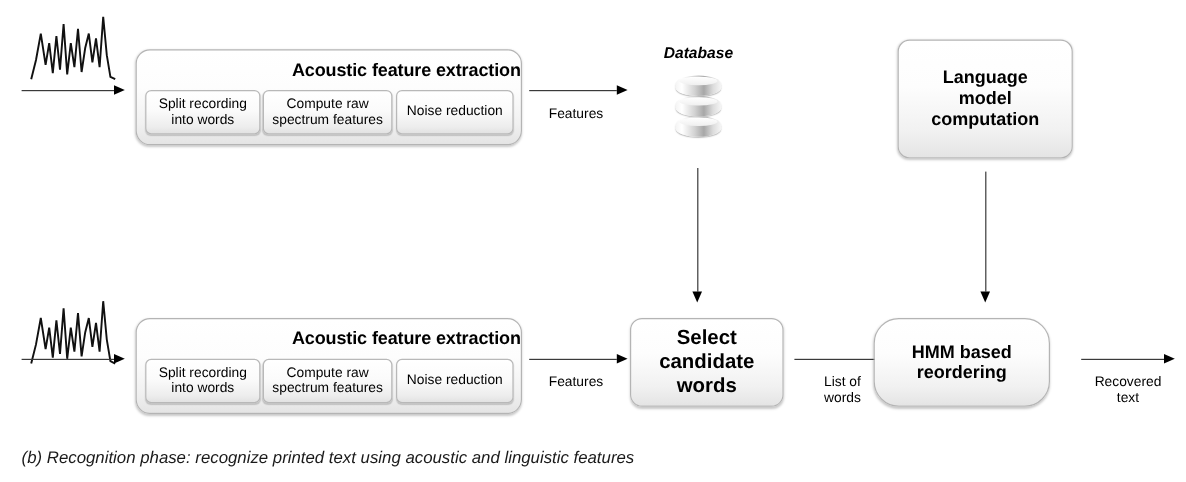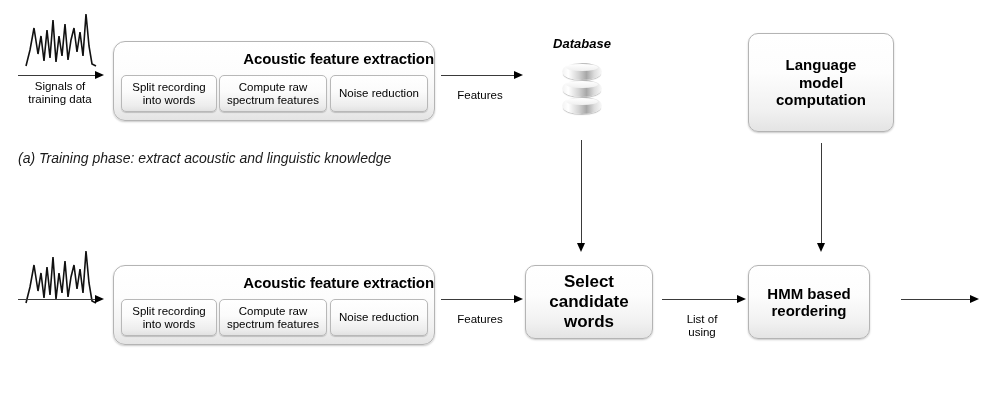--- a/index.html
+++ b/index.html
@@ -163,22 +163,20 @@
 <div id="stage">
 
   <svg class="wave" style="left:24px; top:6px;" width="76" height="62" viewBox="0 0 76 62">
     <polyline fill="none" stroke="#111" stroke-width="1.6" points="2,60 6,44 10,22 14,48 17,30 20,55 23,24 26,52 29,14 32,56 35,30 38,50 41,18 44,54 47,34 50,22 53,46 56,26 59,50 62,8 65,40 68,58 72,60"></polyline>
   </svg>
 
   <div class="harrow" style="left:18px; top:71px; width:86px;">
     <div class="shaft" style="width:77px;"></div>
     <div class="head" style="left:77px;"></div>
   </div>
-  <div class="edge-label" style="left:8px; top:80px; width:104px;">Signals of
-training data</div>
 
   <div class="box afe-outer" style="left:113px; top:41px; width:322px; height:80px;">
     <div class="afe-label">Acoustic feature extraction</div>
     <div class="sub" style="left:7px; top:33px; width:96px; height:37px;">Split recording
 into words</div>
     <div class="sub" style="left:105px; top:33px; width:108px; height:37px;">Compute raw
 spectrum features</div>
     <div class="sub" style="left:216px; top:33px; width:98px; height:37px;">Noise reduction</div>
   </div>
 
@@ -194,21 +192,20 @@
     <div class="db-disc" style="top:17px;"></div>
     <div class="db-disc" style="top:34px;"></div>
   </div>
 
   <div class="box" style="left:748px; top:33px; width:146px; height:99px;">
     <div class="box-title" style="font-size:15px; white-space:pre-line;">Language
 model
 computation</div>
   </div>
 
-  <div class="caption" style="left:18px; top:150px;">(a) Training phase: extract acoustic and linguistic knowledge</div>
 
   <div class="varrow" style="left:577px; top:140px; height:112px;">
     <div class="shaft" style="height:103px;"></div>
     <div class="head" style="top:103px;"></div>
   </div>
   <div class="varrow" style="left:817px; top:143px; height:109px;">
     <div class="shaft" style="height:100px;"></div>
     <div class="head" style="top:100px;"></div>
   </div>
 
@@ -240,26 +237,29 @@
     <div class="box-title" style="font-size:17px; white-space:pre-line;">Select
 candidate
 words</div>
   </div>
 
   <div class="harrow" style="left:662px; top:295px; width:84px;">
     <div class="shaft" style="width:75px;"></div>
     <div class="head" style="left:75px;"></div>
   </div>
   <div class="edge-label" style="left:662px; top:313px; width:80px;">List of
-using</div>
-
-  <div class="box" style="left:748px; top:265px; width:122px; height:74px;">
+words</div>
+
+  <div class="box" style="left:728px; top:265px; width:147px; height:74px;border-radius:21px;">
     <div class="box-title" style="font-size:15px; white-space:pre-line;">HMM based
 reordering</div>
   </div>
 
   <div class="harrow" style="left:901px; top:295px; width:78px;">
     <div class="shaft" style="width:69px;"></div>
     <div class="head" style="left:69px;"></div>
   </div>
-
+  <div class="edge-label" style="left:900px; top:313px; width:80px;">Recovered
+text</div>
+
+  <div class="caption" style="left:18px; top:373px;">(b) Recognition phase: recognize printed text using acoustic and linguistic features</div>
 
 </div>
 
 </body></html>

